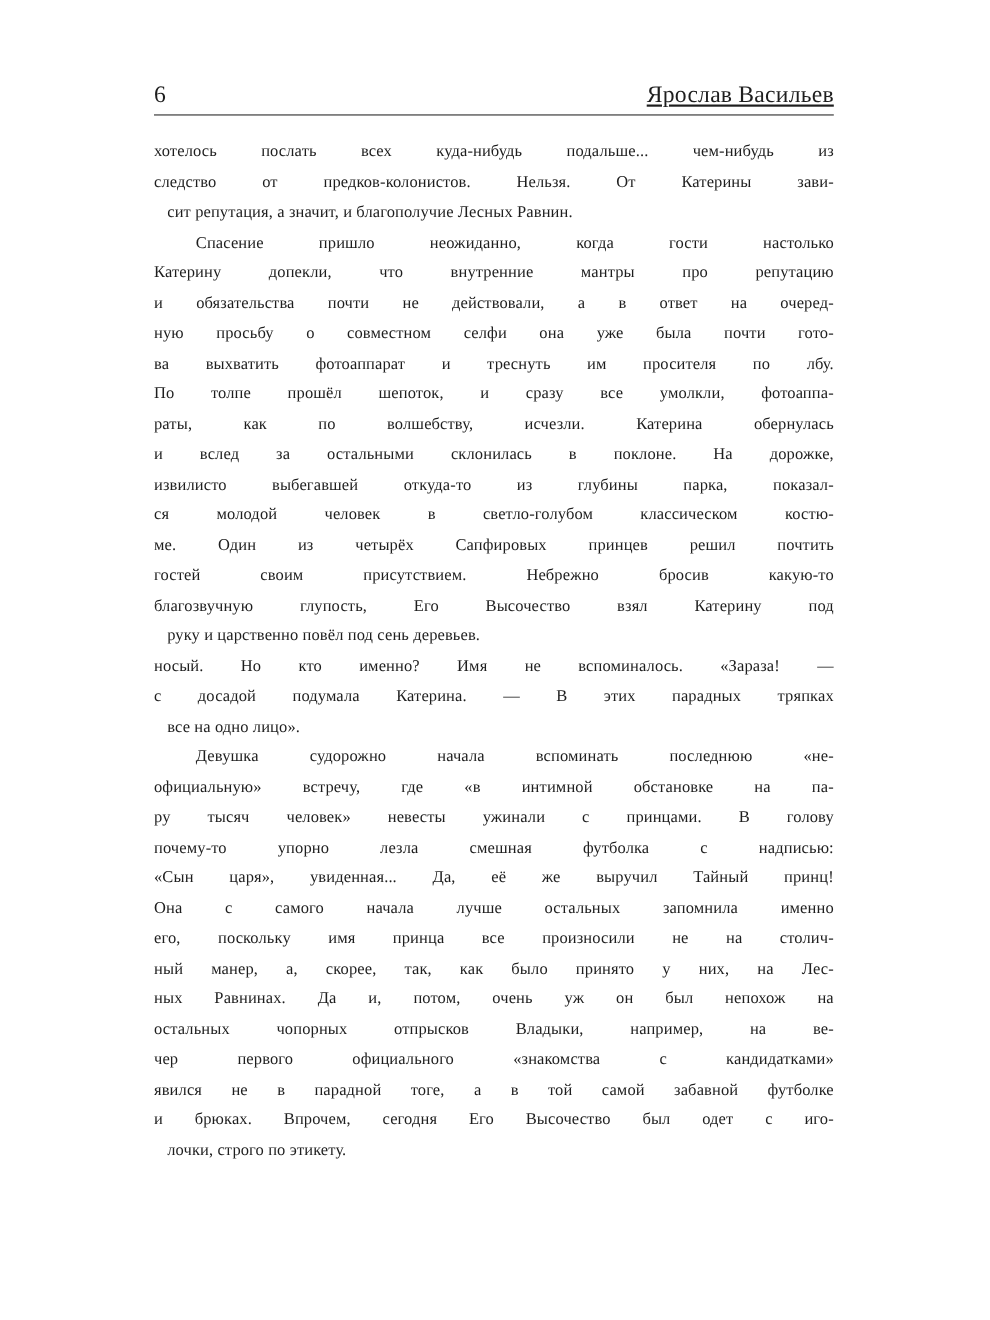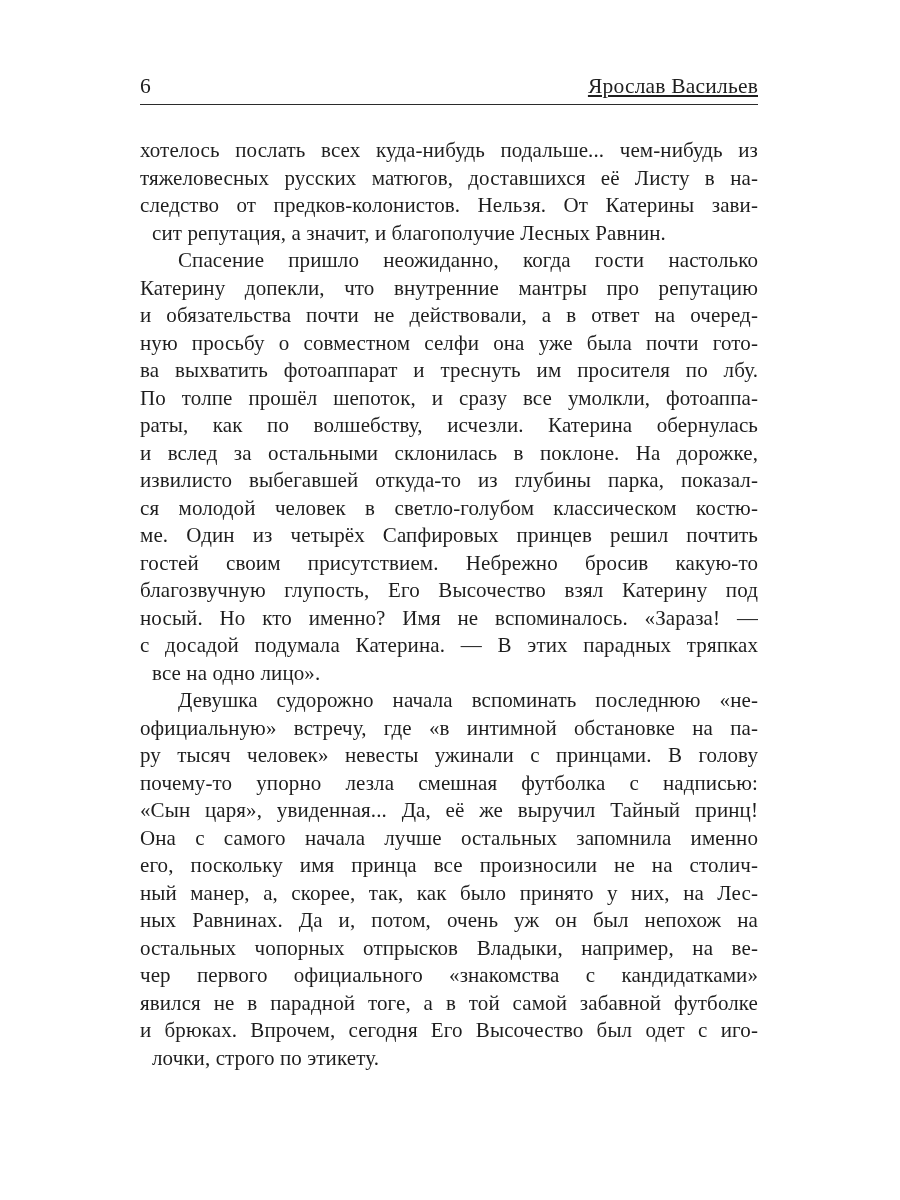--- a/index.html
+++ b/index.html
@@ -38,23 +38,23 @@
     position: absolute;
     left: 140px;
     top: 104px;
     width: 618px;
     height: 1.4px;
     background: var(--rule-color, #2b2b2b);
   }
   .body-text {
     position: absolute;
     left: 140px;
-    top: 137px;
+    top: 125px;
     width: 618px;
-    font-size: 21px;
+    font-size: 15px;
     line-height: 27.5px;
     letter-spacing: 0.1px;
   }
   .line {
     height: 27.5px;
     overflow: hidden;
     text-align: justify;
     text-align-last: justify;
     white-space: nowrap;
   }
@@ -70,36 +70,36 @@
 <body>
 
 <div class="page">
   <div class="header">
     <span class="page-number">6</span>
     <span class="running-head">Ярослав Васильев</span>
   </div>
   <div class="header-rule"></div>
   <div class="body-text">
       <div class="line">хотелось послать всех куда-нибудь подальше... чем-нибудь из</div>
-      <div class="line">тяжеловесных русских матюгов, доставшихся её Листу в на-</div>
       <div class="line">следство от предков-колонистов. Нельзя. От Катерины зави-</div>
       <div class="line para-last">сит репутация, а значит, и благополучие Лесных Равнин.</div>
       <div class="line indent">Спасение пришло неожиданно, когда гости настолько</div>
       <div class="line">Катерину допекли, что внутренние мантры про репутацию</div>
       <div class="line">и обязательства почти не действовали, а в ответ на очеред-</div>
       <div class="line">ную просьбу о совместном селфи она уже была почти гото-</div>
       <div class="line">ва выхватить фотоаппарат и треснуть им просителя по лбу.</div>
       <div class="line">По толпе прошёл шепоток, и сразу все умолкли, фотоаппа-</div>
       <div class="line">раты, как по волшебству, исчезли. Катерина обернулась</div>
       <div class="line">и вслед за остальными склонилась в поклоне. На дорожке,</div>
       <div class="line">извилисто выбегавшей откуда-то из глубины парка, показал-</div>
       <div class="line">ся молодой человек в светло-голубом классическом костю-</div>
       <div class="line">ме. Один из четырёх Сапфировых принцев решил почтить</div>
       <div class="line">гостей своим присутствием. Небрежно бросив какую-то</div>
       <div class="line">благозвучную глупость, Его Высочество взял Катерину под</div>
+      <div class="line para-last">руку и царственно повёл под сень деревьев.</div>
       <div class="line">носый. Но кто именно? Имя не вспоминалось. «Зараза! —</div>
       <div class="line">с досадой подумала Катерина. — В этих парадных тряпках</div>
       <div class="line para-last">все на одно лицо».</div>
       <div class="line indent">Девушка судорожно начала вспоминать последнюю «не-</div>
       <div class="line">официальную» встречу, где «в интимной обстановке на па-</div>
       <div class="line">ру тысяч человек» невесты ужинали с принцами. В голову</div>
       <div class="line">почему-то упорно лезла смешная футболка с надписью:</div>
       <div class="line">«Сын царя», увиденная... Да, её же выручил Тайный принц!</div>
       <div class="line">Она с самого начала лучше остальных запомнила именно</div>
       <div class="line">его, поскольку имя принца все произносили не на столич-</div>

